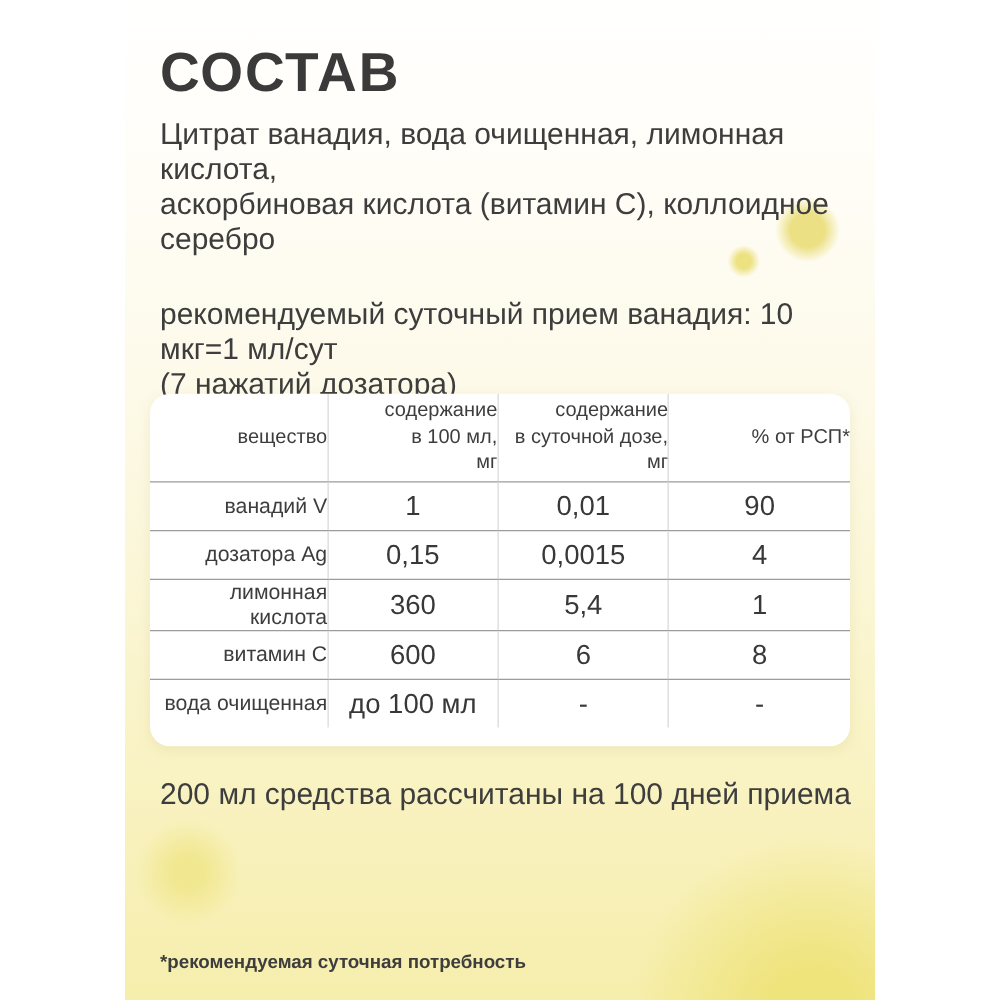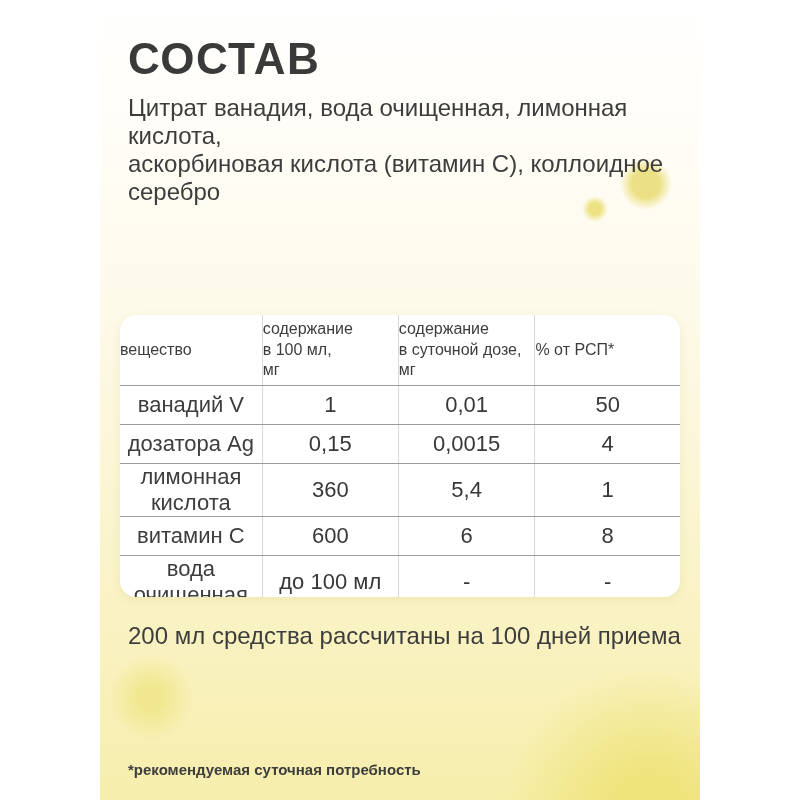--- a/index.html
+++ b/index.html
@@ -72,26 +72,26 @@
   table.comp {
     width: 560px;
     border-collapse: collapse;
     table-layout: fixed;
   }
   table.comp th, table.comp td { padding: 0; }
   table.comp thead tr { height: 70px; }
   table.comp tbody tr { height: 39px; }
   th.hdr {
     font-size: 16px; font-weight: 500; line-height: 1.28;
-    text-align: left; vertical-align: middle;
+    text-align: right; vertical-align: middle;
     white-space: pre-line;
     border-bottom: 1px solid #9c9c9c;
   }
   td.cell-label {
-    font-size: 22px; text-align: center; vertical-align: middle;
+    font-size: 17px; text-align: right; vertical-align: middle;
     padding-left: 12px; font-weight: 500;
   }
   td.cell-num {
     font-size: 22px; text-align: center; vertical-align: middle;
     font-weight: 500; color: #383838;
   }
   table.comp td { border-bottom: 1px solid #9c9c9c; }
   table.comp tbody tr:last-child td { border-bottom: none; }
   table.comp th + th, table.comp td + td { border-left: 1px solid #d9d9d9; }
 </style>
@@ -107,20 +107,22 @@
     <div class="bubble bubble-bottom-right"></div>
   </div>
 
   <div class="content">
 
     <div class="title">СОСТАВ</div>
 
     <div class="body-text ingredients">Цитрат ванадия, вода очищенная, лимонная кислота,
 аскорбиновая кислота (витамин С), коллоидное серебро</div>
 
+    <div class="body-text dosage">рекомендуемый суточный прием ванадия: 10 мкг=1 мл/сут
+(7 нажатий дозатора)</div>
 
     <div class="table-card">
       <table class="comp">
         <colgroup>
           <col style="width:25.4%">
           <col style="width:24.3%">
           <col style="width:24.4%">
           <col style="width:25.9%">
         </colgroup>
         <thead>
@@ -133,21 +135,21 @@
 в суточной дозе,
 мг</th>
             <th class="hdr">% от РСП*</th>
           </tr>
         </thead>
         <tbody>
           <tr>
             <td class="cell-label">ванадий V</td>
             <td class="cell-num">1</td>
             <td class="cell-num">0,01</td>
-            <td class="cell-num">50</td>
+            <td class="cell-num">90</td>
           </tr>
           <tr>
             <td class="cell-label">дозатора Ag</td>
             <td class="cell-num">0,15</td>
             <td class="cell-num">0,0015</td>
             <td class="cell-num">4</td>
           </tr>
           <tr>
             <td class="cell-label">лимонная кислота</td>
             <td class="cell-num">360</td>

